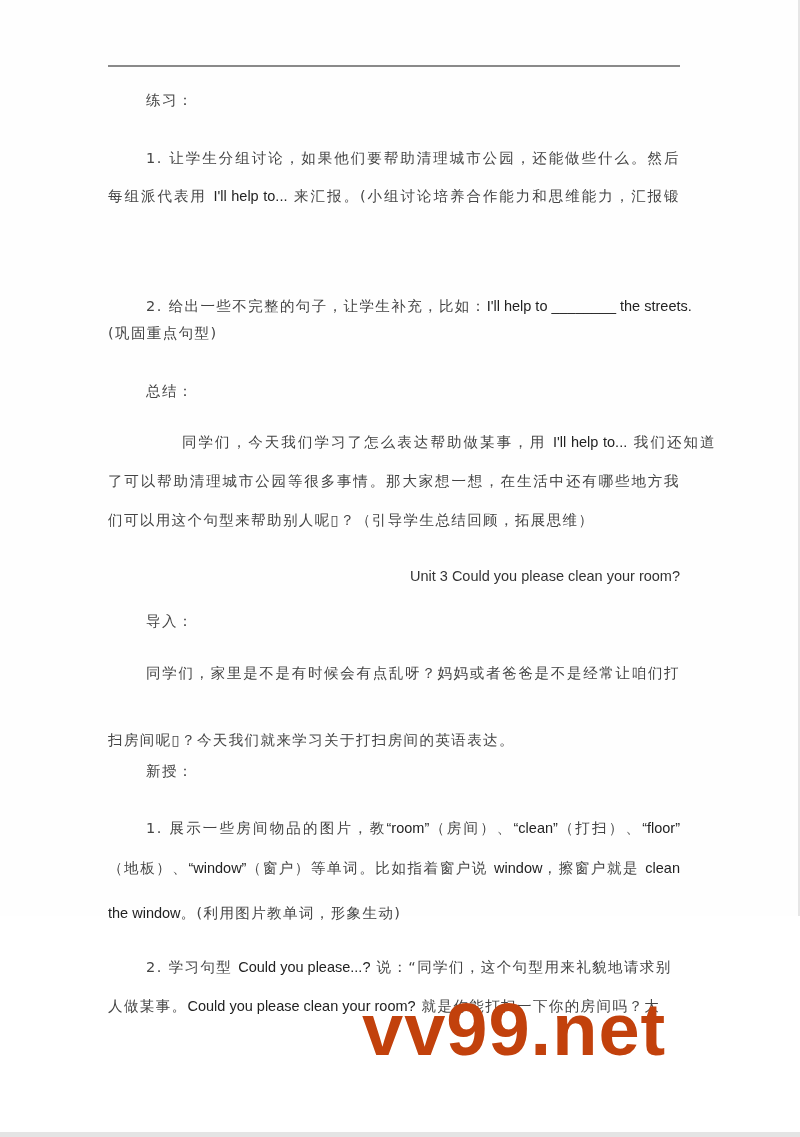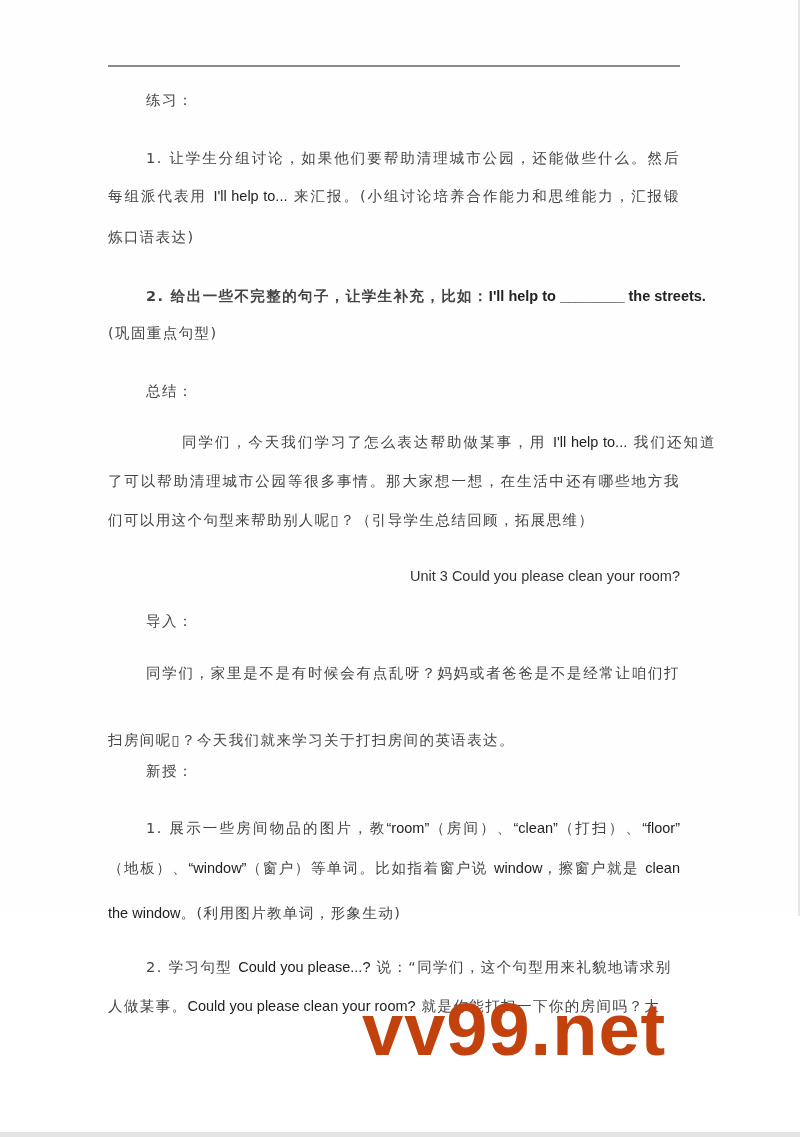--- a/index.html
+++ b/index.html
@@ -29,23 +29,22 @@
   <div class="header-rule"></div>
 
   <div class="line indent" style="top:90px;">练习：</div>
 
   <div class="line indent justify" style="top:148px;">
     <span>1. 让学生分组讨论，如果他们要帮助清理城市公园，还能做些什么。然后</span>
   </div>
   <div class="line justify" style="top:186px;">
     <span>每组派代表用 </span><span class="en">I'll help to...</span><span> 来汇报。(小组讨论培养合作能力和思维能力，汇报锻</span>
   </div>
-  <div class="line" style="top:227px;">炼口语表达)</div>
 
-  <div class="line indent justify" style="top:286px;font-weight:bold;">
+  <div class="line indent justify" style="top:296px;">
     <span>2. 给出一些不完整的句子，让学生补充，比如：</span><span class="en">I'll help to ________ the streets.</span>
   </div>
   <div class="line" style="top:323px;">(巩固重点句型)</div>
 
   <div class="line indent" style="top:381px;">总结：</div>
 
   <div class="line indent justify" style="top:432px;margin-left:36px;">
     <span>同学们，今天我们学习了怎么表达帮助做某事，用 </span><span class="en">I'll help to...</span><span> 我们还知道</span>
   </div>
   <div class="line justify" style="top:471px;">了可以帮助清理城市公园等很多事情。那大家想一想，在生活中还有哪些地方我</div>

